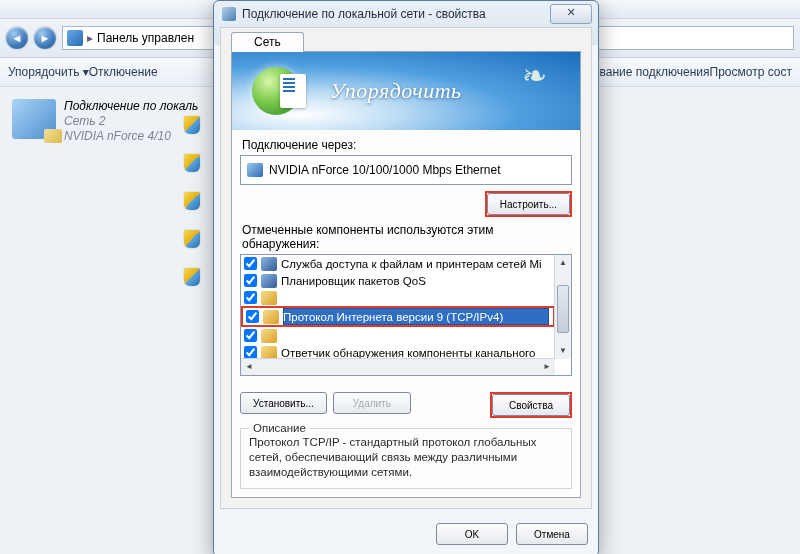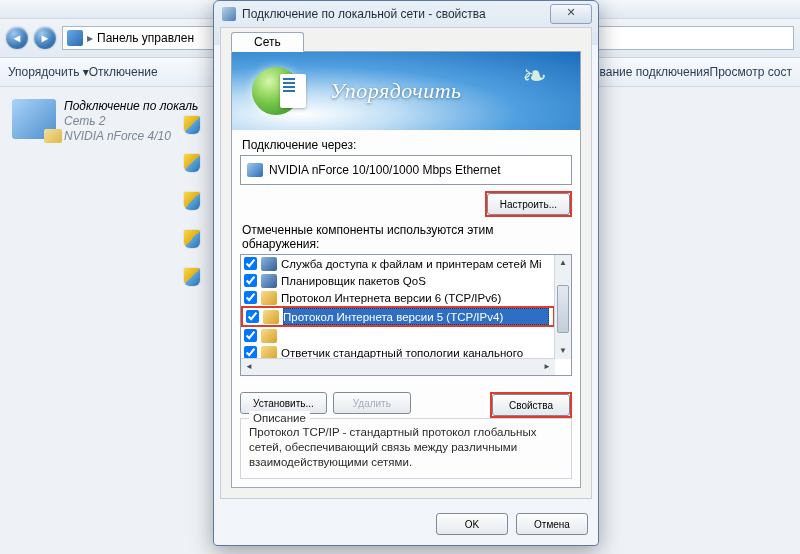--- a/index.html
+++ b/index.html
@@ -288,20 +288,21 @@
   .list-highlight-border{
     border:2px solid #e03a2f;
     padding: 0;
   }
   .btn-row{ display:flex; gap:6px; margin-top:16px; }
   .btn-row .spacer{ flex:1; }
   .properties-wrap{ border:2px solid #e03a2f; display:inline-block; }
   .fieldset{
     border:1px solid #cfd6df;
     padding:6px 8px 8px 8px;
+    margin-top:10px;
     position:relative;
     font-size:11.5px;
     line-height:15px;
     color:#2a2a2a;
   }
   .fieldset .legend{
     position:absolute; top:-8px; left:8px;
     background:#fdfdfd; padding:0 4px;
   }
   .dialog-footer{
@@ -403,38 +404,37 @@
               <span class="text">Служба доступа к файлам и принтерам сетей Mi</span>
             </div>
             <div class="list-row">
               <input type="checkbox" checked="" style="">
               <div class="li-icon a"></div>
               <span class="text">Планировщик пакетов QoS</span>
             </div>
             <div class="list-row">
               <input type="checkbox" checked="" style="">
               <div class="li-icon b"></div>
-              <span class="text">Протокол Интернета версии 6 (TCP/IPv6)</span>
             </div>
             <div class="list-highlight-border">
               <div class="list-row selected">
                 <div class="sel-hl"></div>
                 <input type="checkbox" checked="" style="">
                 <div class="li-icon b"></div>
-                <span class="text">Протокол Интернета версии 5 (TCP/IPv4)</span>
+                <span class="text">Протокол Интернета версии 9 (TCP/IPv4)</span>
               </div>
             </div>
             <div class="list-row">
               <input type="checkbox" checked="" style="">
               <div class="li-icon b"></div>
             </div>
             <div class="list-row">
               <input type="checkbox" checked="" style="">
               <div class="li-icon b"></div>
-              <span class="text">Ответчик стандартный топологии канального</span>
+              <span class="text">Ответчик обнаружения компоненты канального</span>
             </div>
           </div>
           <div class="scrollbar-v">
             <div class="arr up">▲</div>
             <div class="thumb"></div>
             <div class="arr down">▼</div>
           </div>
           <div class="scrollbar-h">
             <div class="arr l">◄</div>
             <div class="arr r">►</div>

